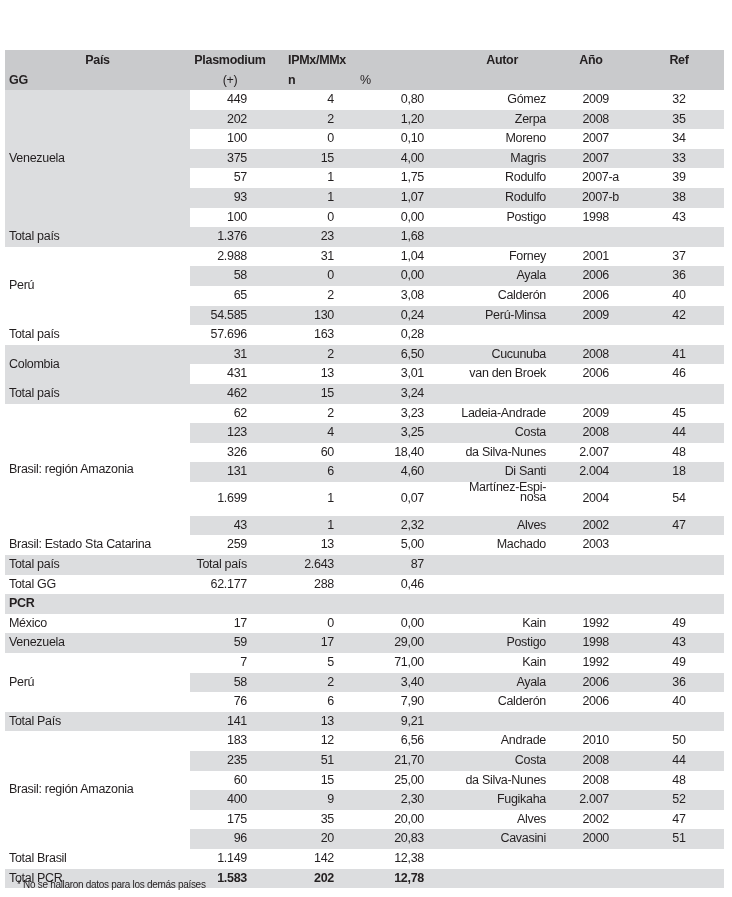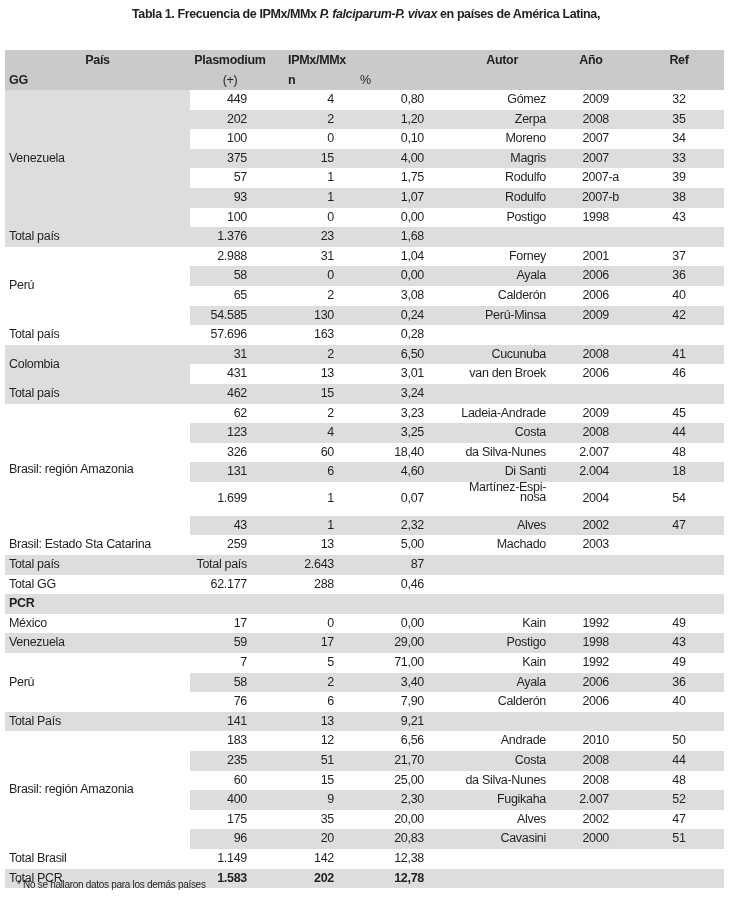--- a/index.html
+++ b/index.html
@@ -35,21 +35,20 @@
   .pad-n { padding-right: 4px; }
   .pad-pct { padding-right: 0px; }
   .pad-autor { padding-right: 2px; margin-left: 8px; }
   .pad-anio { padding-right: 25px; }
   .footnote { position: absolute; left: 17px; top: 879px; font-size: 10px; letter-spacing: -0.3px; }
 </style>
 </head>
 <body>
 
 <div class="title">
-  <div><span>Tabla 1. Frecuencia de IPMx/MMx </span><i>P. falciparum-P. vivax</i><span> en países de América Latina,</span></div>
 </div>
 
 <table>
   <colgroup>
     <col class="c-pais">
       <col class="c-plas">
       <col class="c-n">
       <col class="c-pct">
       <col class="c-autor">
       <col class="c-anio">

